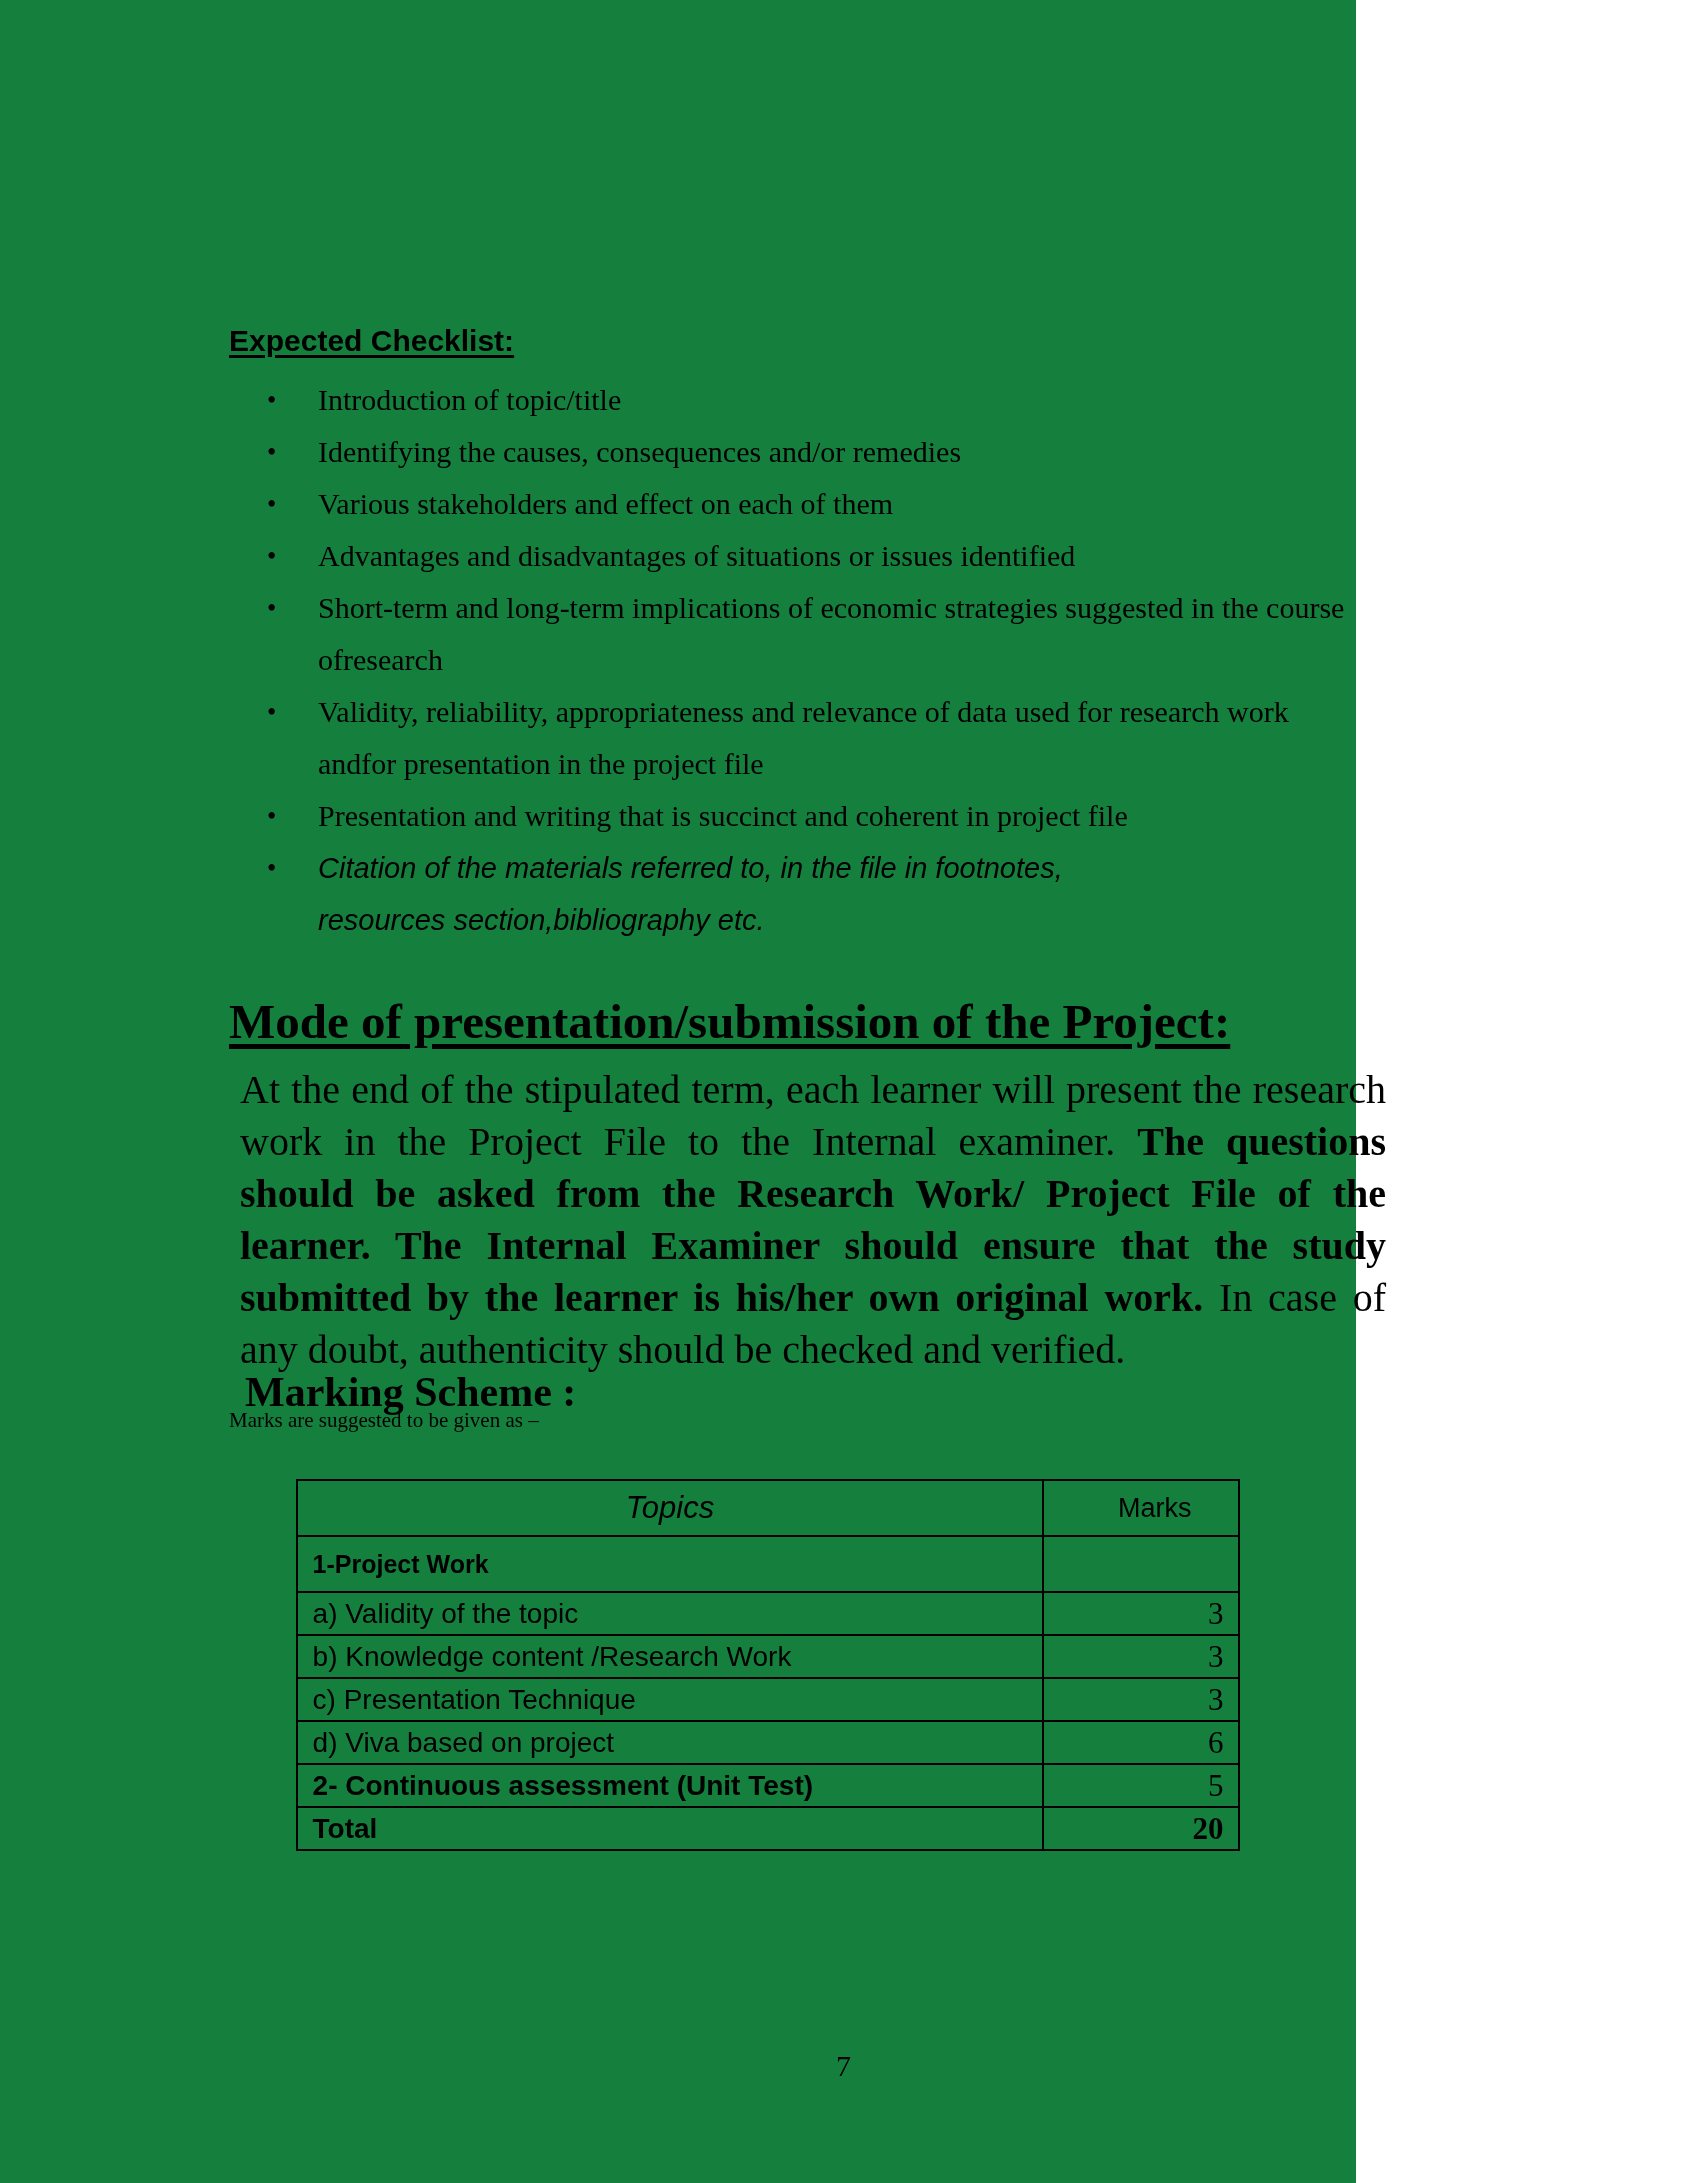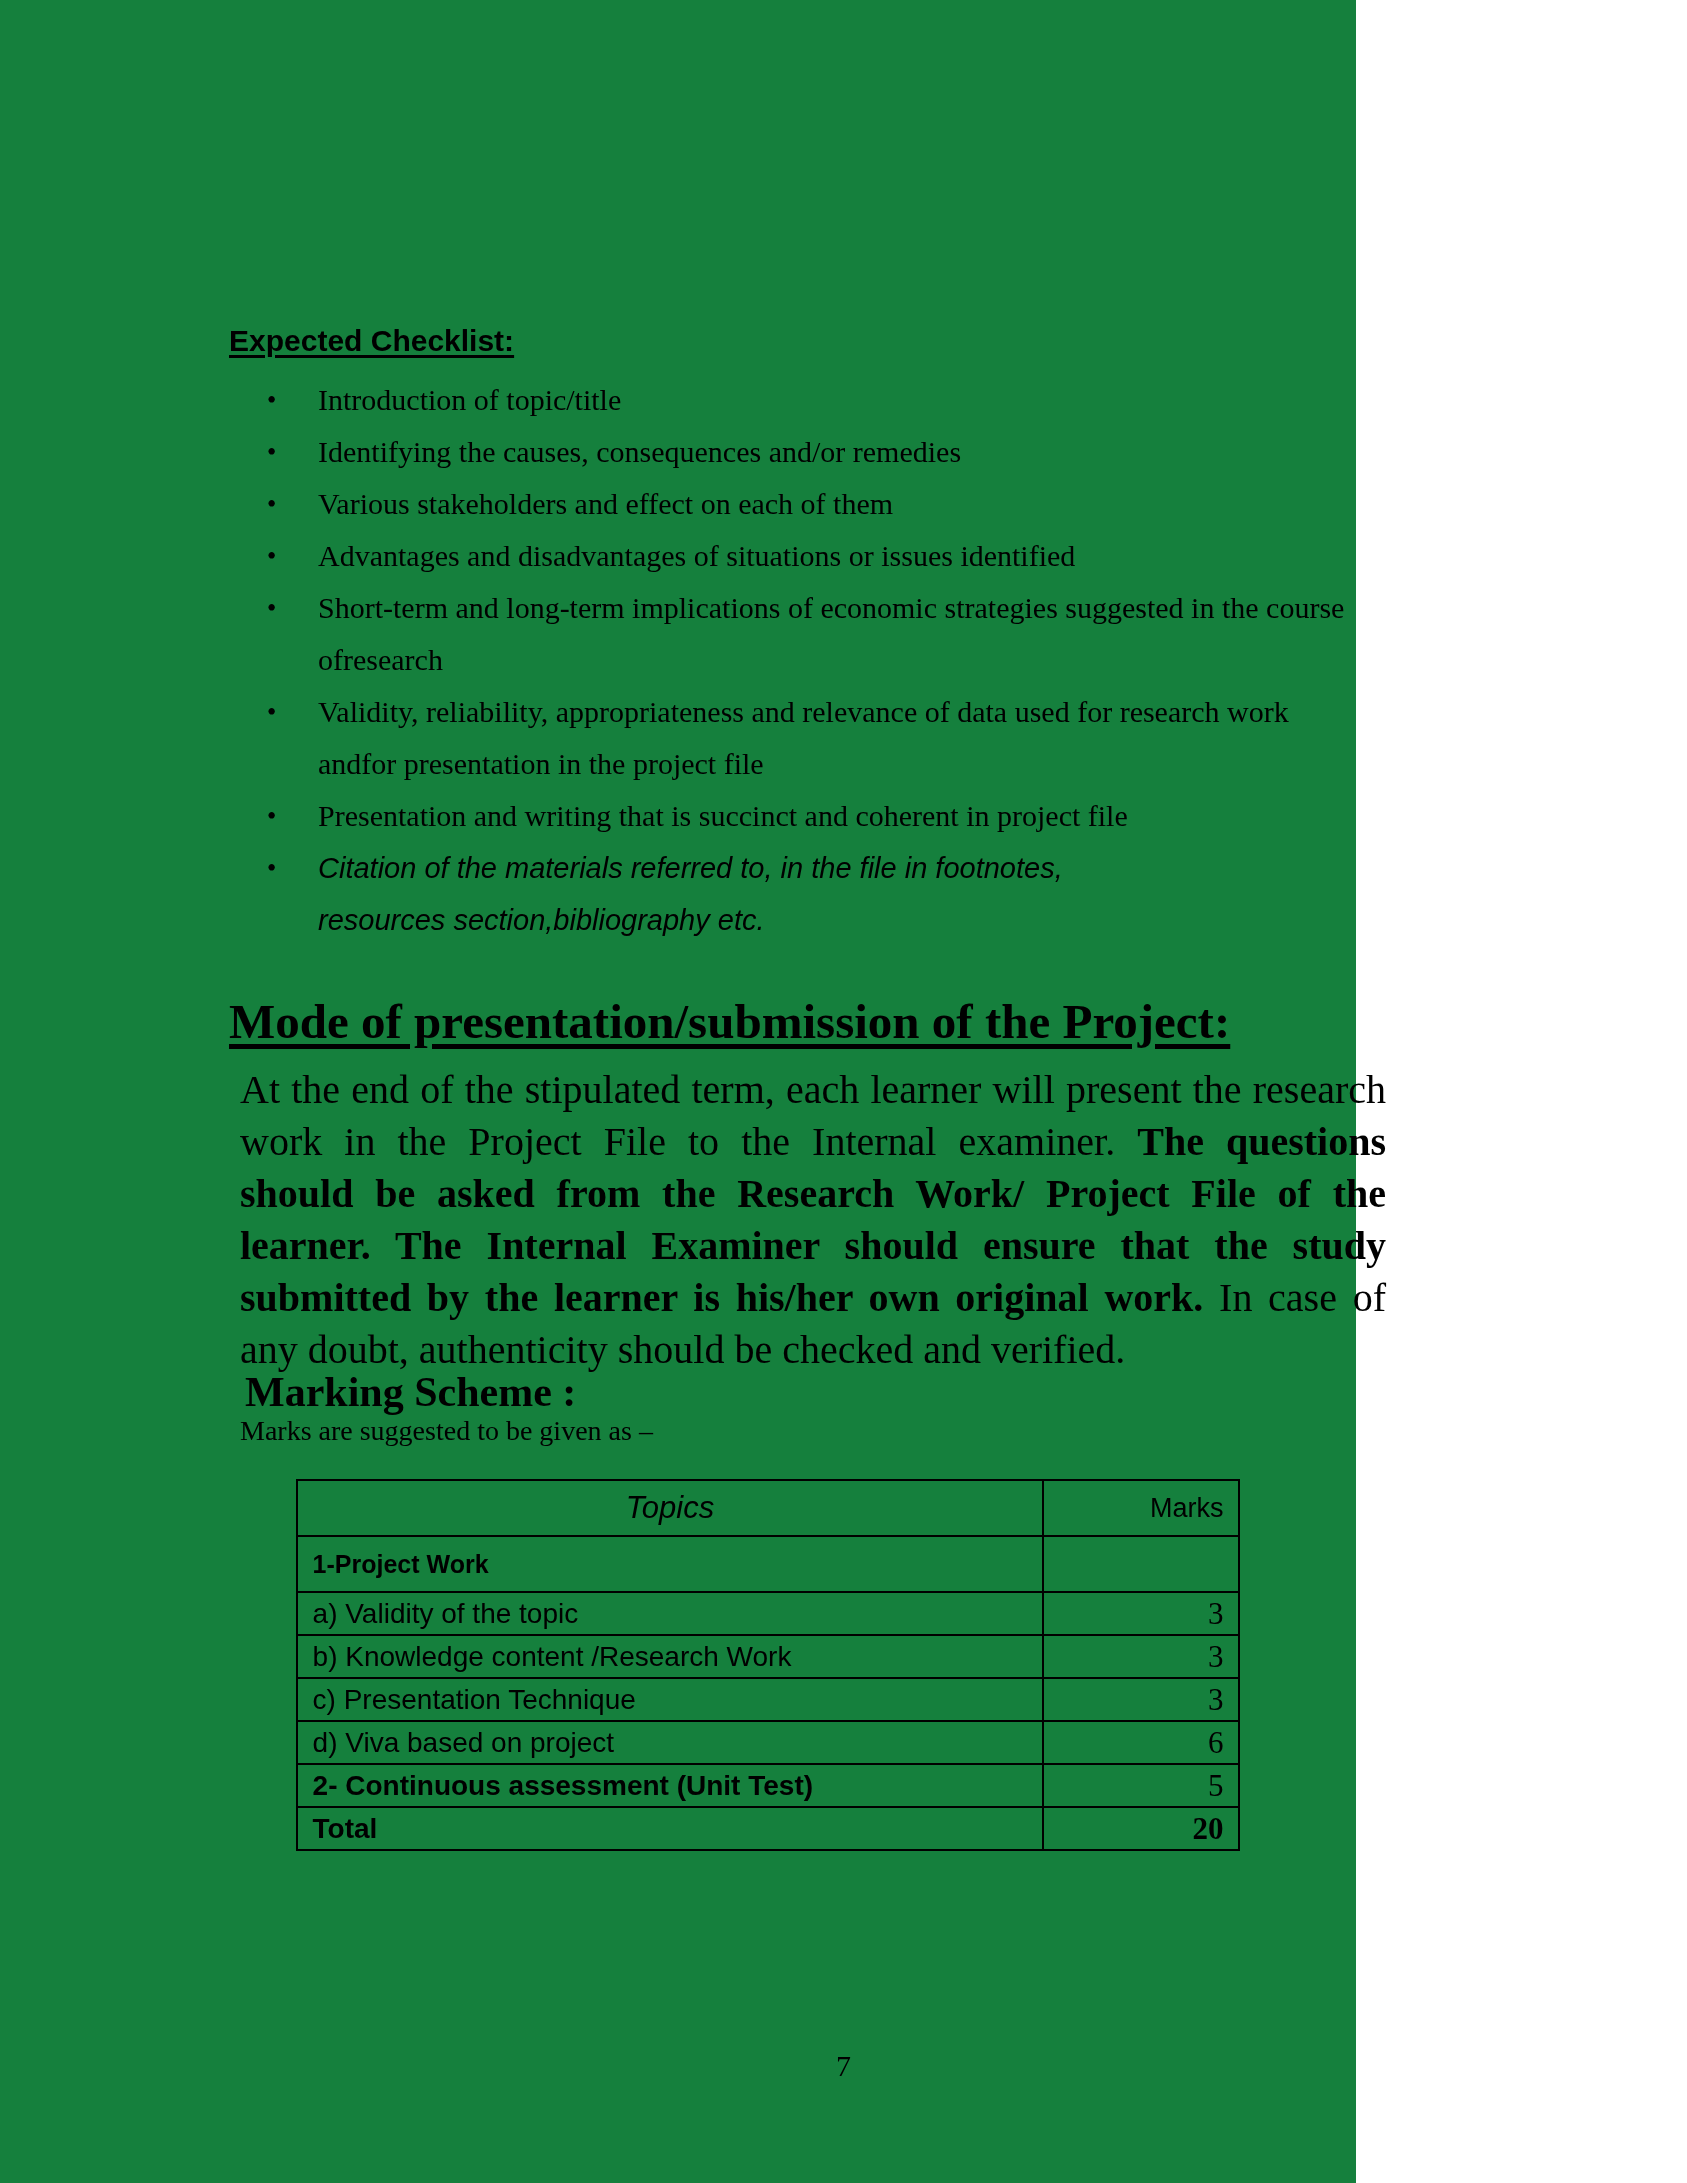--- a/index.html
+++ b/index.html
@@ -43,38 +43,38 @@
   }
   .mode-para b { font-weight: bold; }
 
   
   .marking-heading {
     position: absolute; left: 229px; top: 1352px; margin: 16px;
     font-family: "Liberation Serif", serif; font-weight: bold;
     font-size: 42px; line-height: 49px;
   }
   .marking-sub {
-    position: absolute; left: 229px; top: 1401px; margin: 11px;
-    font-family: "Liberation Serif", serif; font-size: 28px; line-height: 38px;
+    position: absolute; left: 229px; top: 1401px; margin: 0;
+    font-family: "Liberation Serif", serif; font-size: 21px; line-height: 38px;
   }
 
   
   .marks-table {
     position: absolute; left: 296px; top: 1479px; width: 943px;
     border-collapse: collapse; table-layout: fixed;
   }
   .marks-table td, .marks-table th {
     border: 2px solid #000; padding: 0 14.6px 0 14.6px;
     font-family: "Liberation Sans", sans-serif; font-size: 28px; font-weight: normal;
     vertical-align: middle; white-space: nowrap;
   }
   .marks-table col.c-topic { width: 746px; }
   .marks-table col.c-marks { width: 196px; }
   .marks-table th.topics-h { text-align: center; font-size: 31px; height: 54px; font-style: italic; }
-  .marks-table th.marks-h { text-align: right; font-size: 27px; padding-left: 42px; }
+  .marks-table th.marks-h { text-align: center; font-size: 27px; padding-left: 42px; }
   .marks-table tr.sec-row td { height: 54px; font-weight: bold; font-size: 25px; margin-top: 44px; }
   .marks-table tr.item-row td { height: 41px; }
   .marks-table td.mark-cell {
     text-align: right; font-family: "Liberation Serif", serif; font-size: 31px;
     padding-right: 14.6px;
   }
   .marks-table tr.total-row td.mark-cell { font-weight: bold; }
 
   .page-number {
     position: absolute; left: 0; width: 1687px; top: 2047px; text-align: center;

